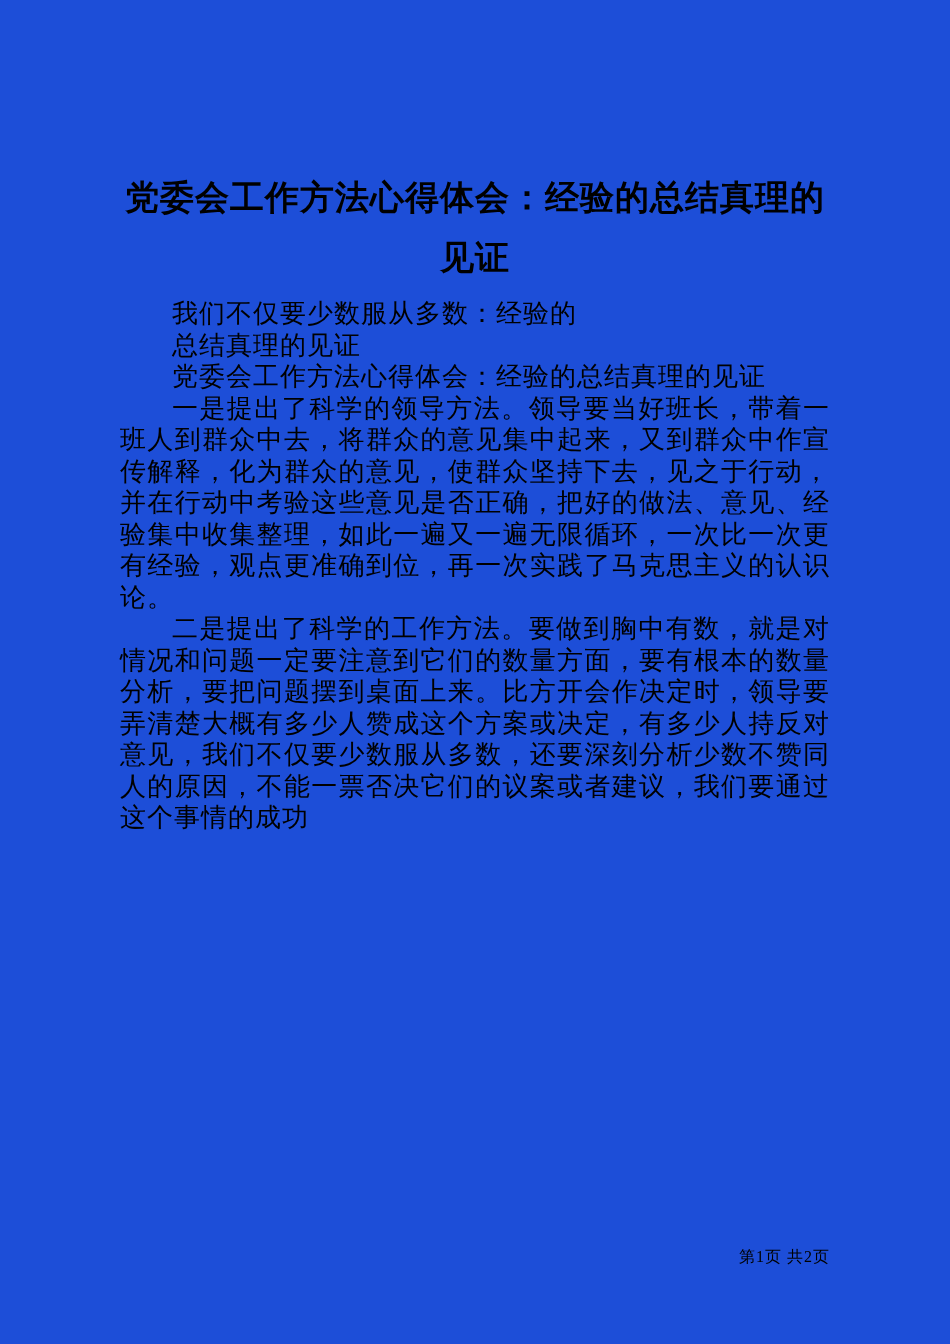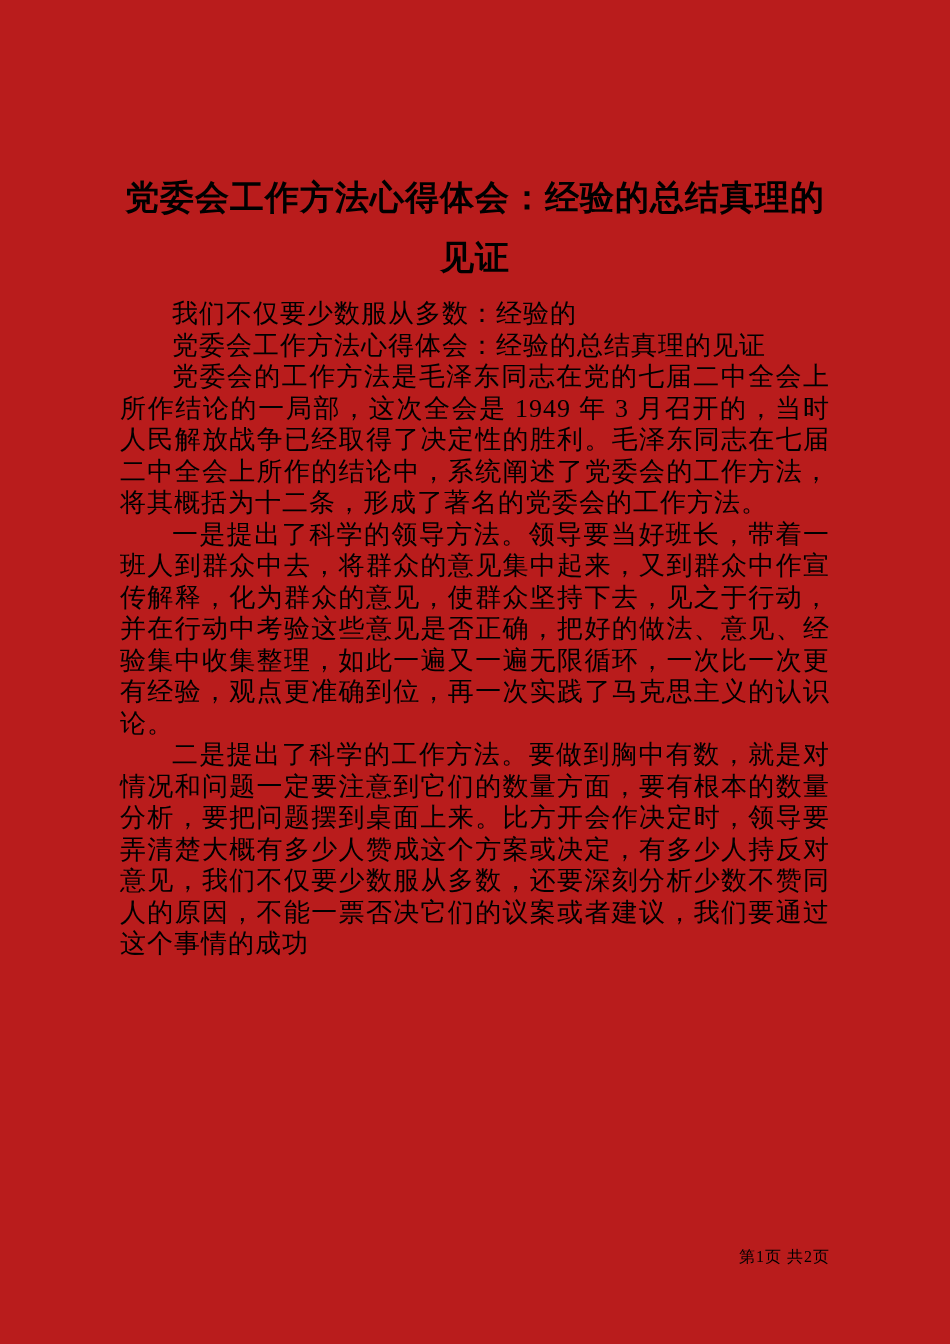--- a/index.html
+++ b/index.html
@@ -5,21 +5,21 @@
   html, body {
     margin: 0;
     padding: 0;
     background: #ffffff;
   }
   .doc-page {
     position: relative;
     width: 950px;
     height: 1344px;
     margin: 0 auto;
-    background: #b91c1c;
+    background: #1d4ed8;
     color: #000000;
     box-sizing: border-box;
     padding: 168px 120px 0 120px;
     font-family: "Liberation Serif", "DejaVu Serif", serif;
     overflow: hidden;
   }
   .doc-title {
     margin: 0 0 10px 0;
     font-size: 34px;
     letter-spacing: 1px;
@@ -51,21 +51,21 @@
     margin-top: 42px;
   }
 </style>
 </head>
 <body>
 
 <div class="doc-page">
   <h1 class="doc-title">党委会工作方法心得体会：经验的总结真理的见证</h1>
   <div class="doc-body" id="doc-body">
       <p class="para">我们不仅要少数服从多数：经验的</p>
+      <p class="para">总结真理的见证</p>
       <p class="para">党委会工作方法心得体会：经验的总结真理的见证</p>
-      <p class="para">党委会的工作方法是毛泽东同志在党的七届二中全会上所作结论的一局部，这次全会是 1949 年 3 月召开的，当时人民解放战争已经取得了决定性的胜利。毛泽东同志在七届二中全会上所作的结论中，系统阐述了党委会的工作方法，将其概括为十二条，形成了著名的党委会的工作方法。</p>
       <p class="para">一是提出了科学的领导方法。领导要当好班长，带着一班人到群众中去，将群众的意见集中起来，又到群众中作宣传解释，化为群众的意见，使群众坚持下去，见之于行动，并在行动中考验这些意见是否正确，把好的做法、意见、经验集中收集整理，如此一遍又一遍无限循环，一次比一次更有经验，观点更准确到位，再一次实践了马克思主义的认识论。</p>
       <p class="para">二是提出了科学的工作方法。要做到胸中有数，就是对情况和问题一定要注意到它们的数量方面，要有根本的数量分析，要把问题摆到桌面上来。比方开会作决定时，领导要弄清楚大概有多少人赞成这个方案或决定，有多少人持反对意见，我们不仅要少数服从多数，还要深刻分析少数不赞同人的原因，不能一票否决它们的议案或者建议，我们要通过这个事情的成功</p>
     </div>
   <div class="doc-footer">
     <span>第1页 共2页</span>
   </div>
 </div>
 
 </body></html>

